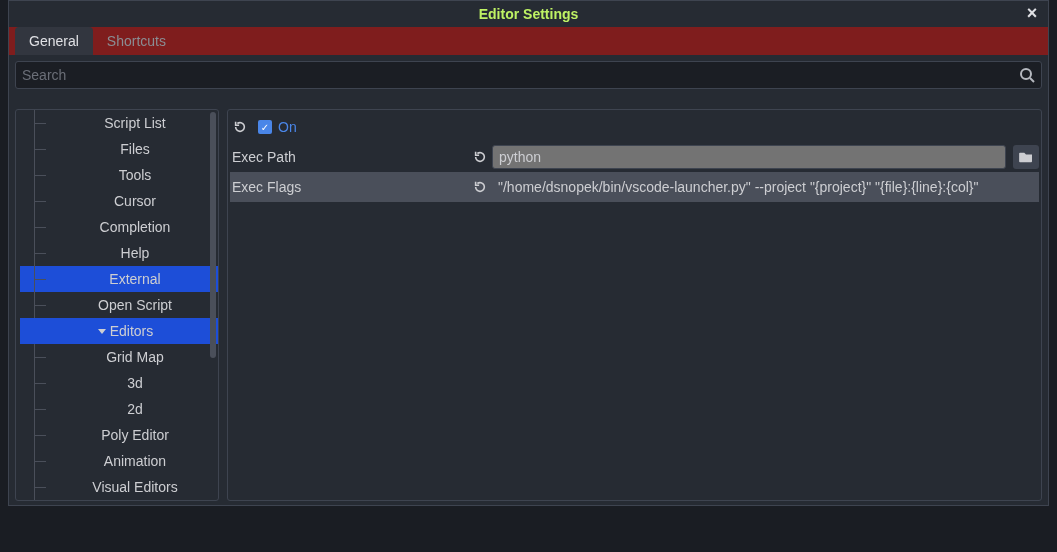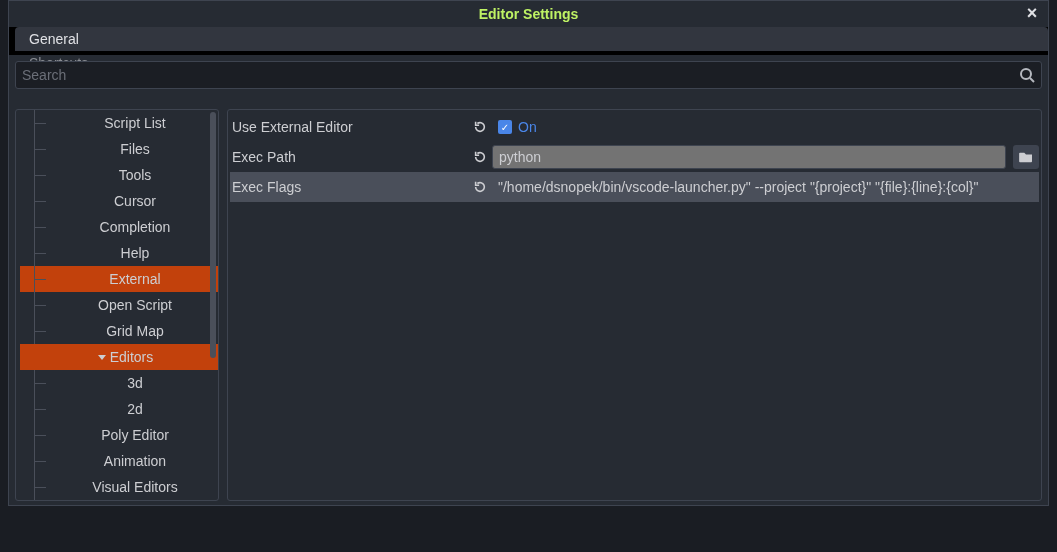--- a/index.html
+++ b/index.html
@@ -56,23 +56,22 @@
   font-weight: bold;
   display: flex;
   align-items: center;
   justify-content: center;
   cursor: pointer;
 }
 
 .tabs {
   display: flex;
   height: 28px;
-  background: #000000;
+  background: #7f1d1d;
   padding-left: 6px;
-  flex-direction: column;
 }
 
 .tab {
   padding: 4px 14px;
   color: #8a8d93;
   cursor: pointer;
   border-radius: 4px 4px 0 0;
   display: flex;
   align-items: center;
 }
@@ -170,21 +169,21 @@
   content: '';
   position: absolute;
   left: 14px;
   top: 13px;
   width: 12px;
   height: 1px;
   background: #4a4f5a;
 }
 
 .tree-item.selected {
-  background: #c2410c;
+  background: #1d4ed8;
 }
 
 .expand-icon {
   width: 10px;
   height: 10px;
   margin-right: 3px;
   display: inline-flex;
   align-items: center;
   justify-content: center;
 }
@@ -352,32 +351,32 @@
           </div>
         <div class="tree-item l2">
             <span>Help</span>
           </div>
         <div class="tree-item l2 selected">
             <span>External</span>
           </div>
         <div class="tree-item l2">
             <span>Open Script</span>
           </div>
-        <div class="tree-item l2">
-            <span>Grid Map</span>
-          </div>
         <div class="tree-item l1 selected">
           <span class="expand-icon">
             <svg width="8" height="8" viewBox="0 0 8 8" class="expand-svg">
                 <path d="M0 2 L8 2 L4 7 Z"></path>
               </svg>
           </span>
           <span>Editors</span>
         </div>
         <div class="tree-item l2">
+            <span>Grid Map</span>
+          </div>
+        <div class="tree-item l2">
             <span>3d</span>
           </div>
         <div class="tree-item l2">
             <span>2d</span>
           </div>
         <div class="tree-item l2">
             <span>Poly Editor</span>
           </div>
         <div class="tree-item l2">
             <span>Animation</span>
@@ -387,21 +386,20 @@
           </div>
       </div>
       <div class="sidebar-scrollbar">
         <div class="thumb"></div>
       </div>
     </div>
 
     <div class="content">
 
       <div class="prop-row">
-        <span class="prop-label">Use External Editor</span>
         <div class="reset-btn">
           <svg width="14" height="14" viewBox="0 0 16 16" fill="none" stroke="currentColor" stroke-width="1.8">
             <path d="M3 8a5 5 0 1 0 2-4"></path>
               <path d="M3 2v4h4"></path>
           </svg>
         </div>
         <div class="checkbox-wrap">
           <div class="checkbox">
             <span>✓</span>
           </div>

